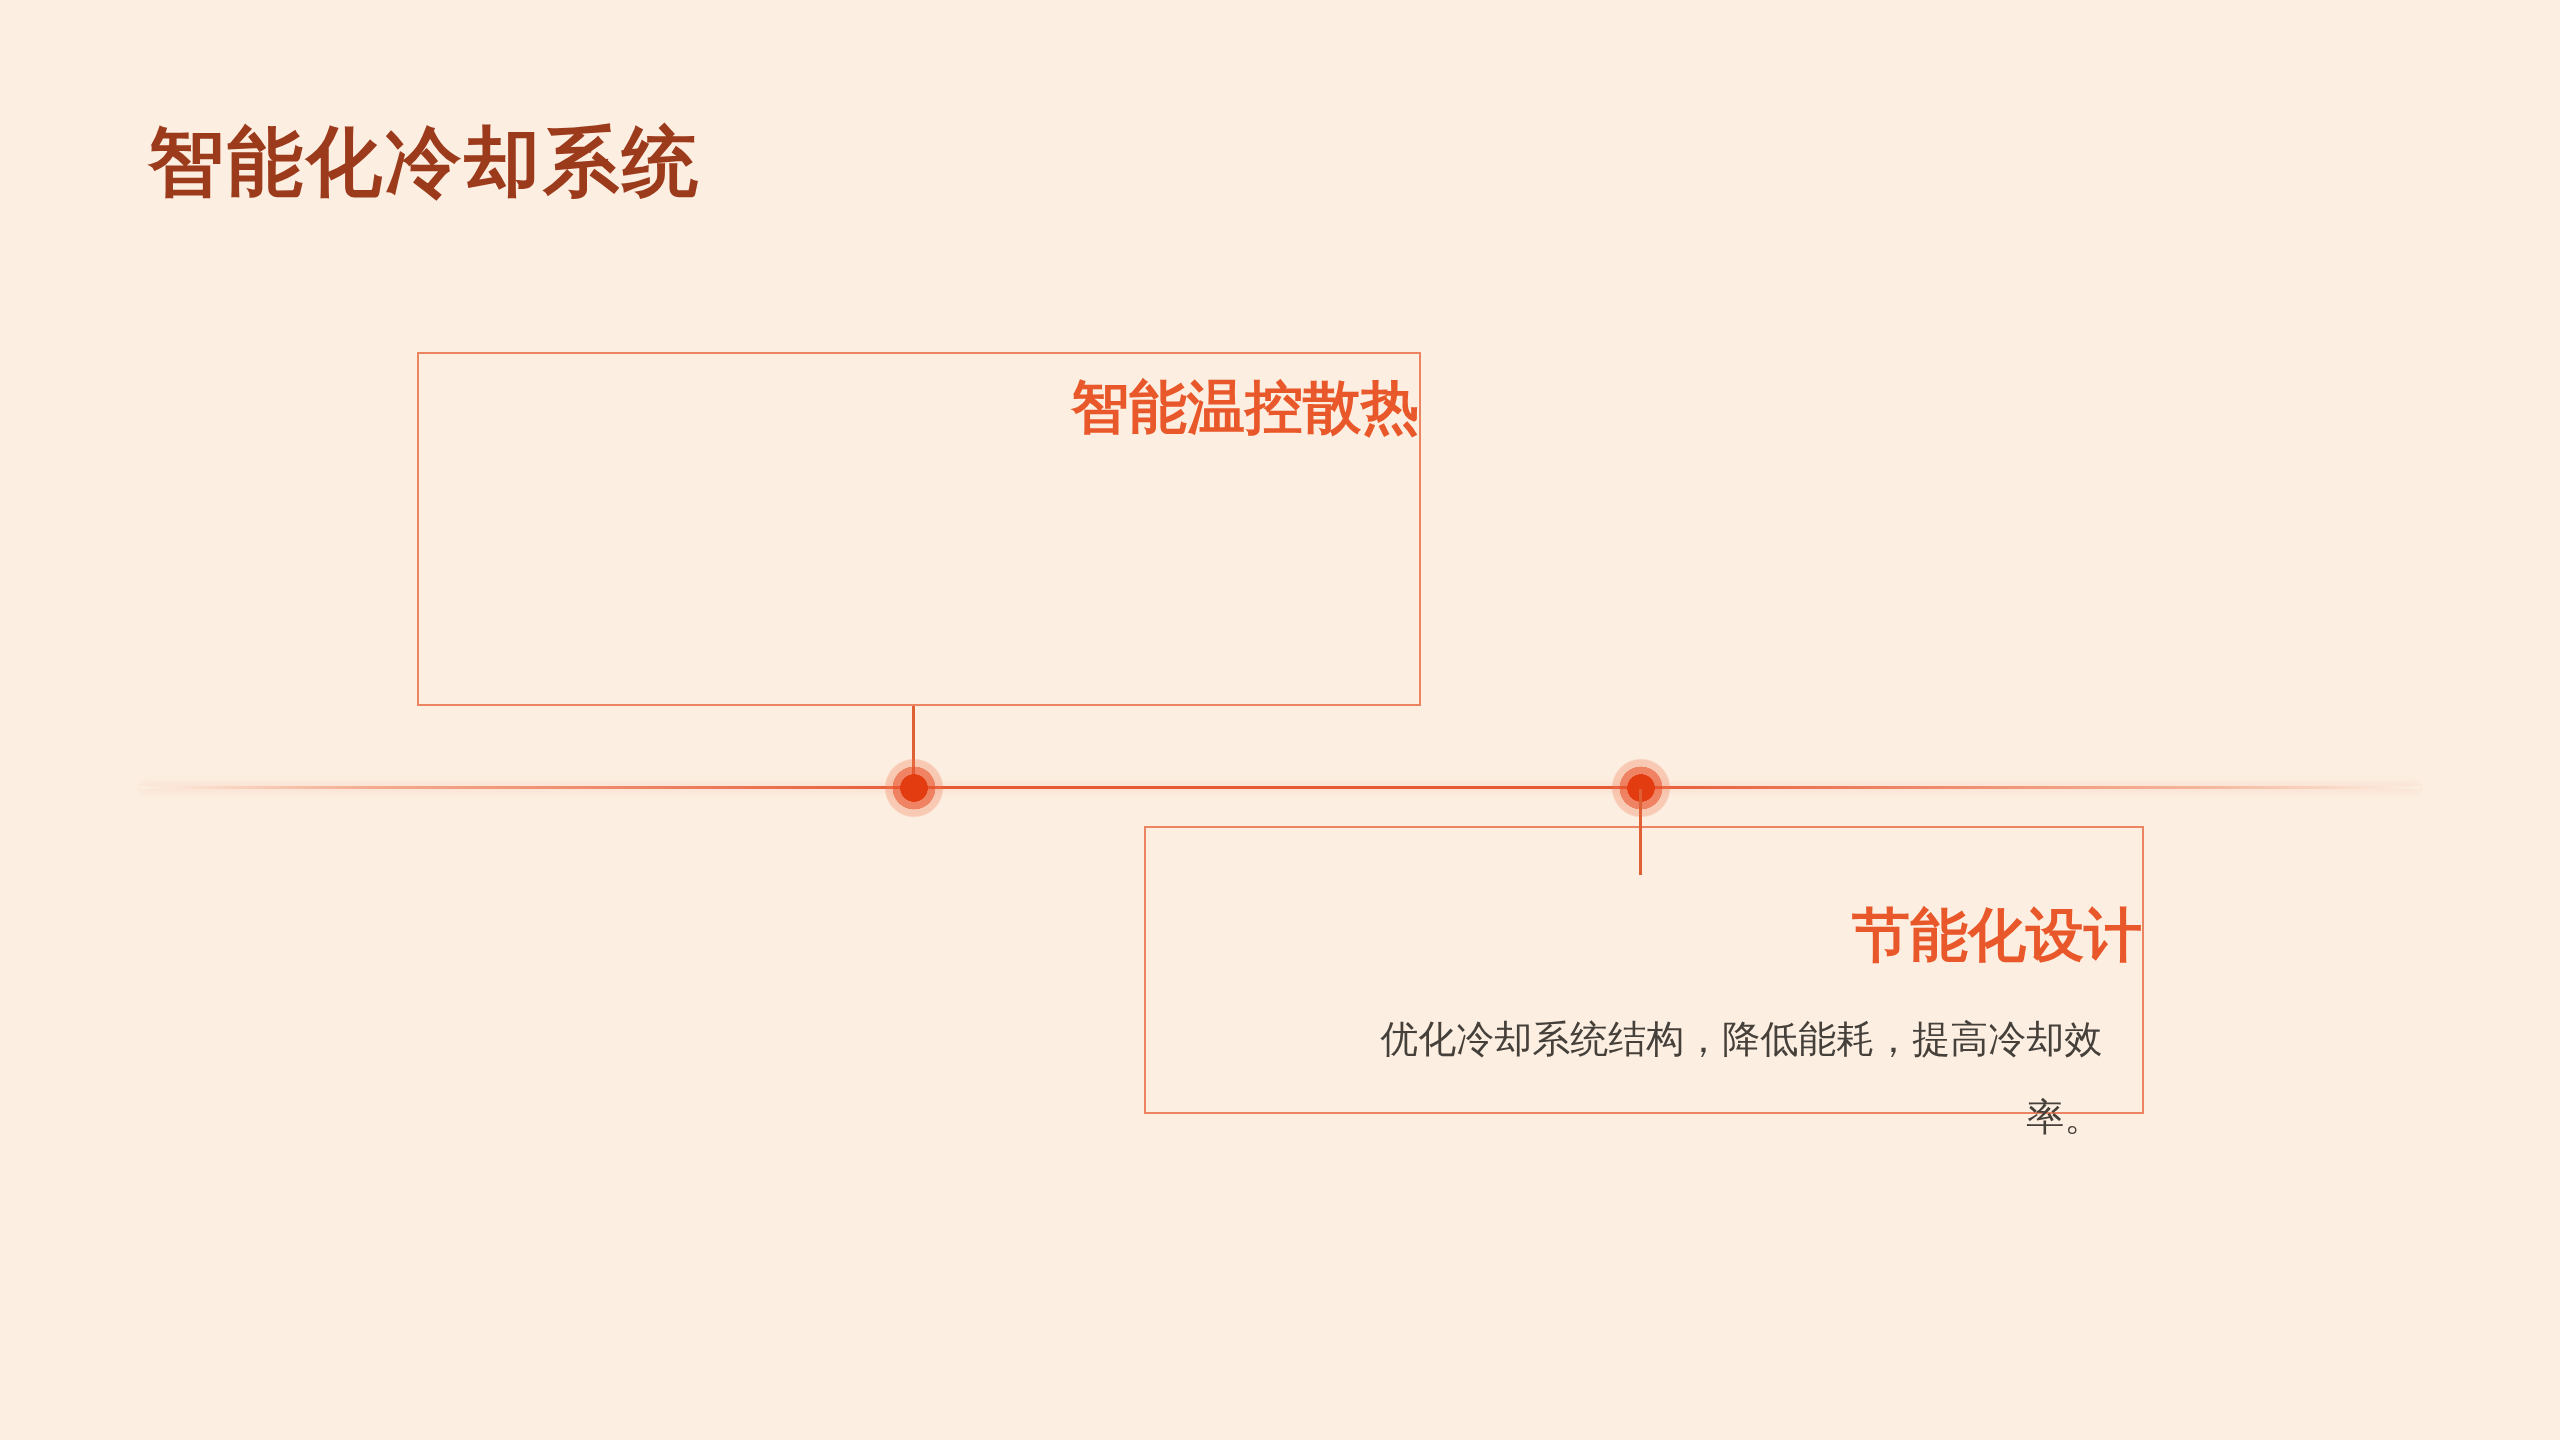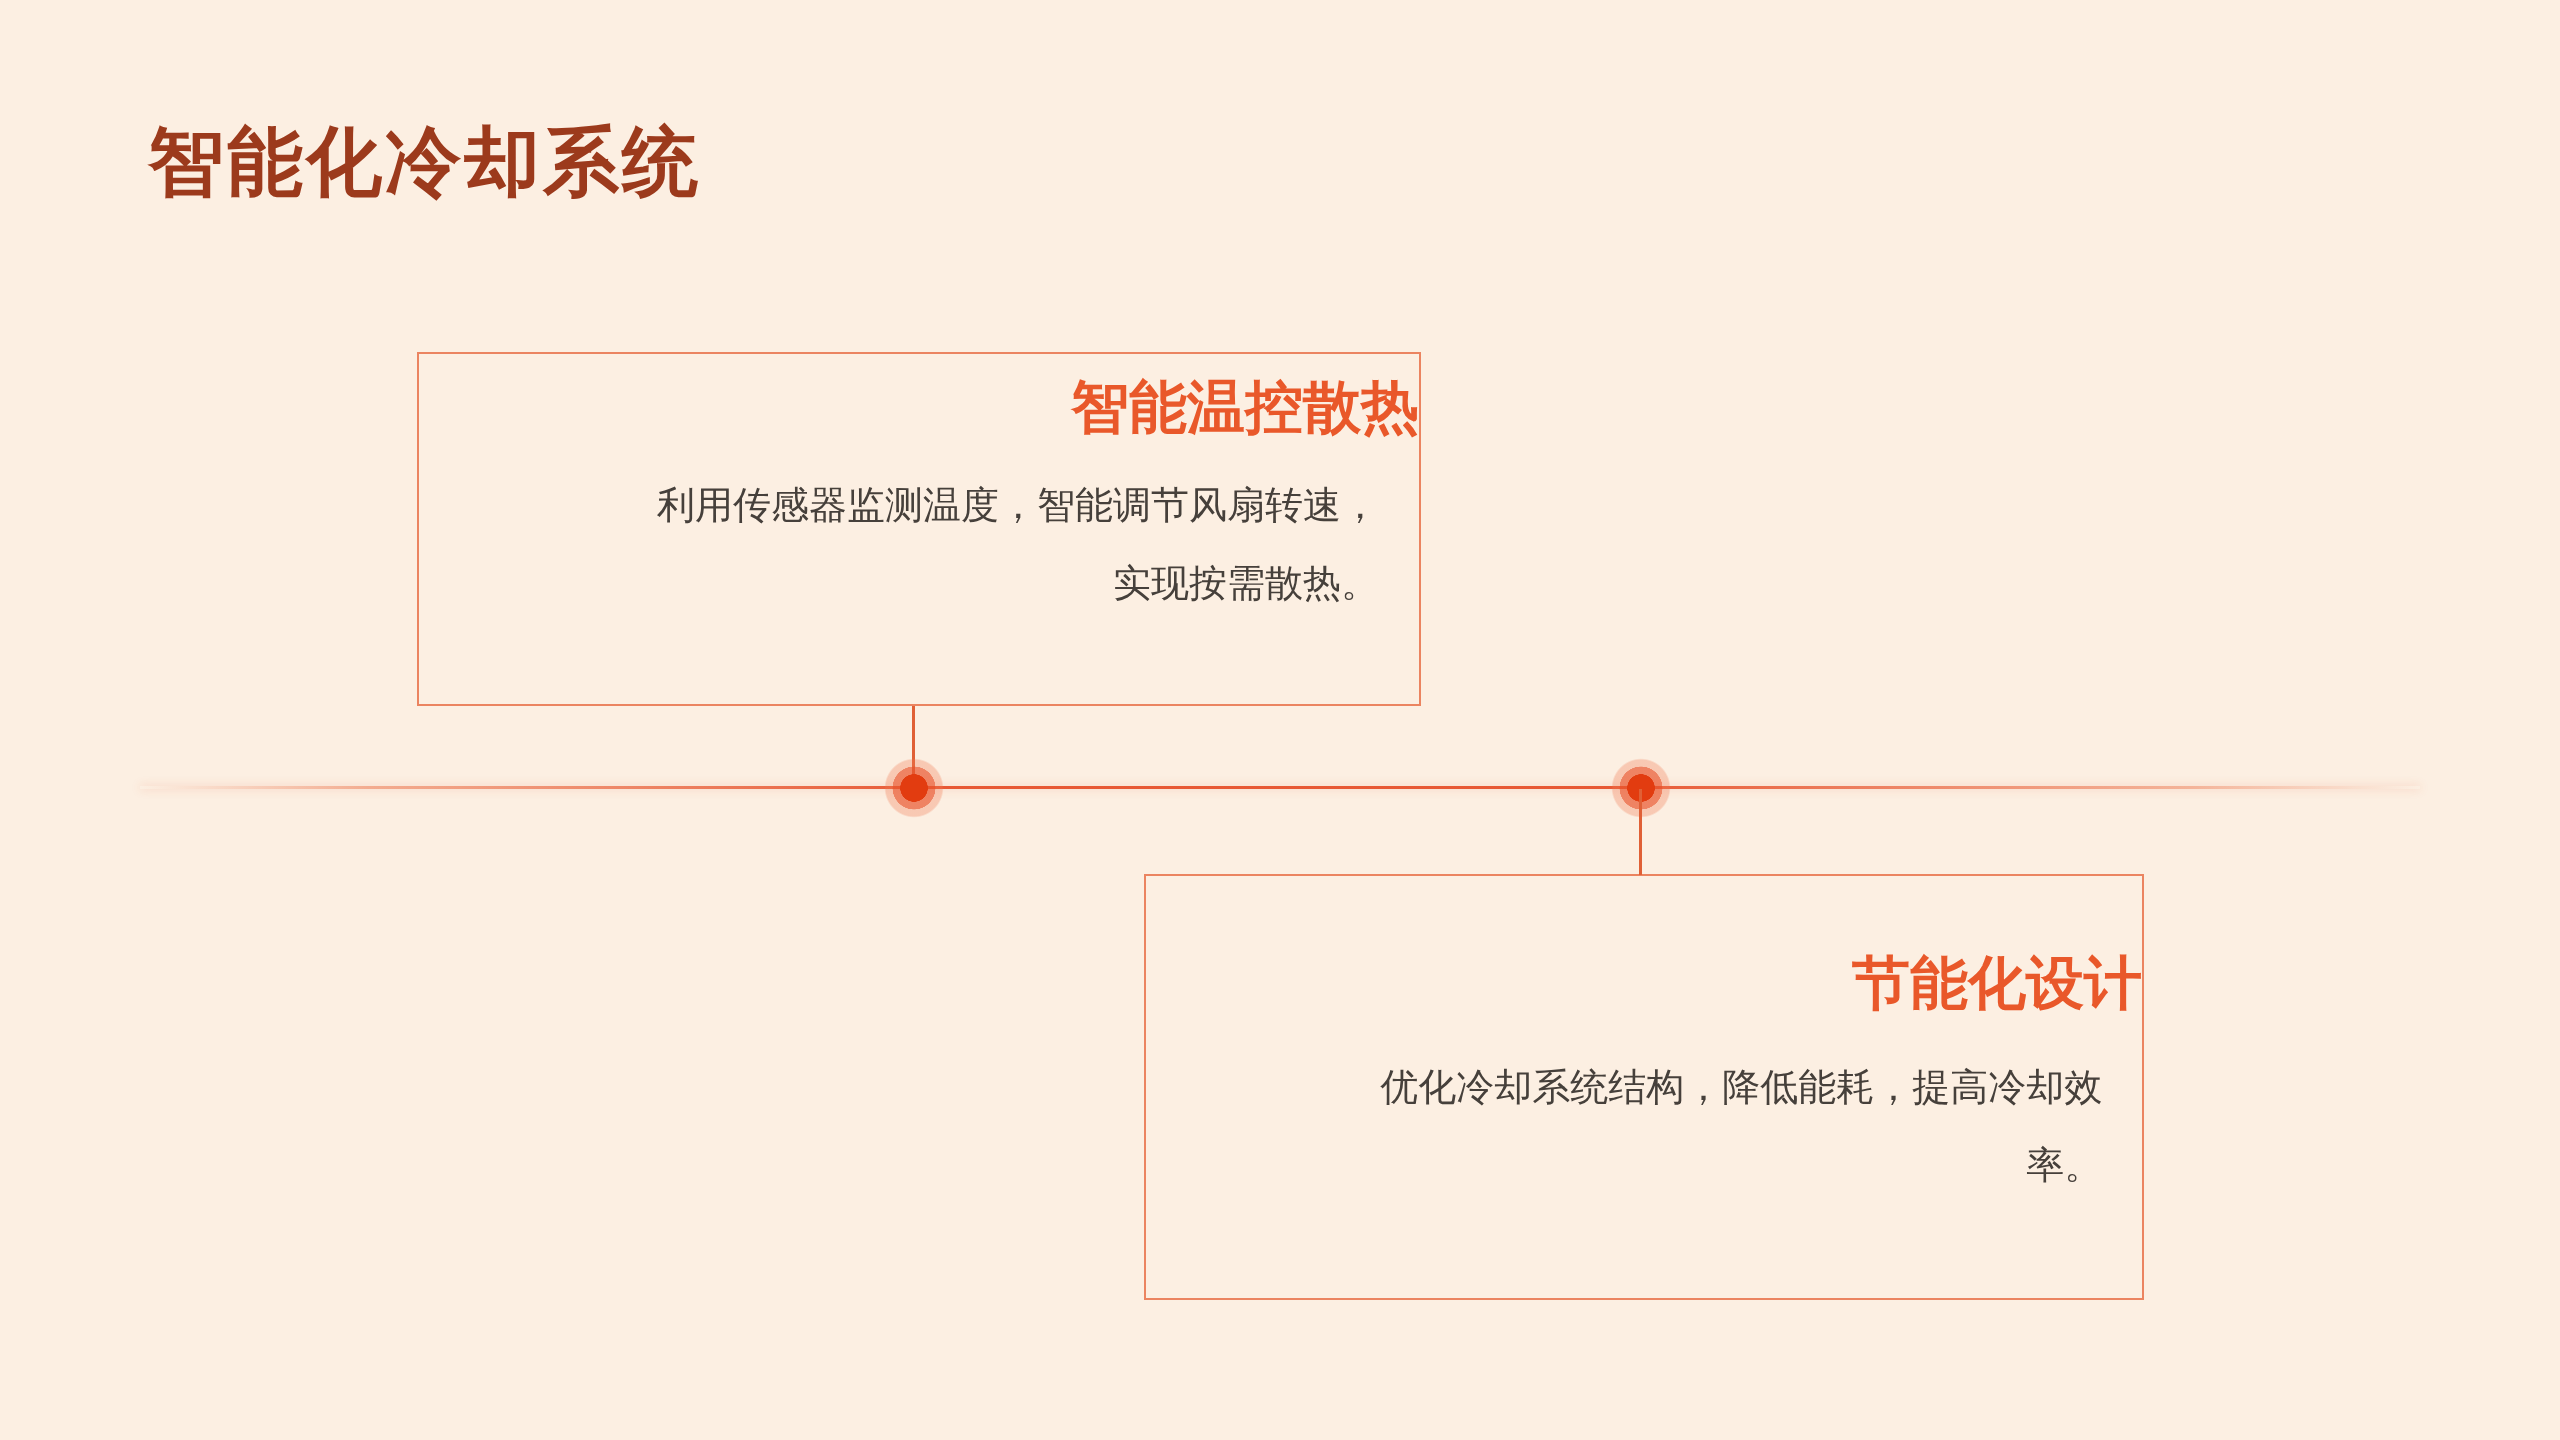--- a/index.html
+++ b/index.html
@@ -64,21 +64,21 @@
   .connector-1 { left: 912px; top: 706px; height: 82px; }
   .connector-2 { left: 1639px; top: 789px; height: 86px; }
 
   .card {
     position: absolute;
     border: 2px solid rgba(230,96,52,0.75);
     background: transparent;
     text-align: right;
   }
   .card-1 { left: 417px; top: 352px; width: 1004px; height: 354px; padding-top: 18px; }
-  .card-2 { left: 1144px; top: 874px; width: 1000px; height: 426px; padding-top: 72px; }
+  .card-2 { left: 1144px; top: 826px; width: 1000px; height: 288px; padding-top: 72px; }
 
   .card-title {
     font-size: 58px;
     font-weight: bold;
     color: #e9582a;
     line-height: 1.2;
   }
 
   .card-desc {
     margin: 24px auto 0;
@@ -92,22 +92,20 @@
 </style>
 </head>
 <body>
 
 <div class="slide">
 
   <h1 class="page-title">智能化冷却系统</h1>
 
   <div class="card card-1">
     <div class="card-title">智能温控散热</div>
-    <div class="card-desc">利用传感器监测温度，智能调节风扇转速，
-实现按需散热。</div>
   </div>
   <div class="connector connector-1"></div>
 
   <div class="timeline-line"></div>
   <div class="timeline-dot dot-1"></div>
   <div class="timeline-dot dot-2"></div>
 
   <div class="connector connector-2"></div>
   <div class="card card-2">
     <div class="card-title">节能化设计</div>

